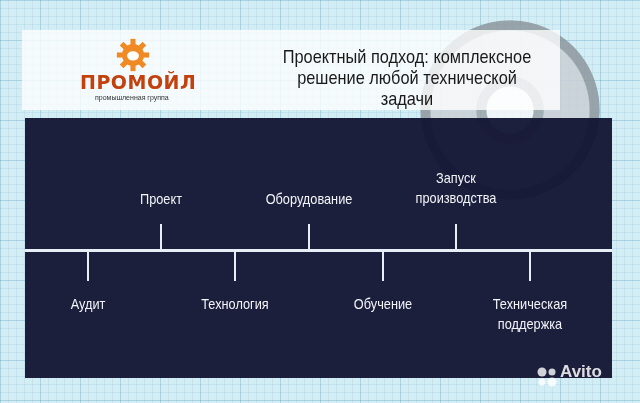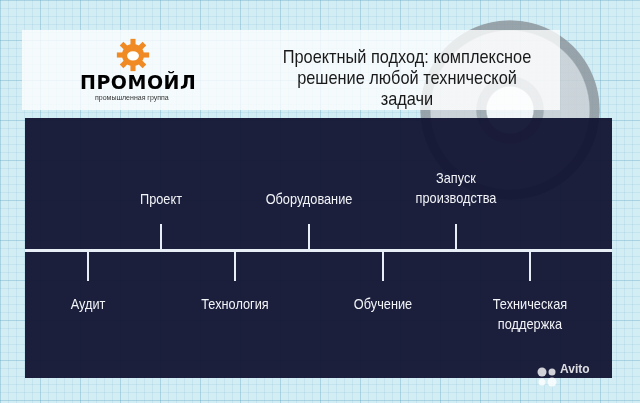--- a/index.html
+++ b/index.html
@@ -13,34 +13,34 @@
       linear-gradient(rgba(90,160,190,0.12) 1px, transparent 1px),
       linear-gradient(90deg, rgba(90,160,190,0.12) 1px, transparent 1px);
     background-size: 40px 40px, 40px 40px, 8px 8px, 8px 8px; }
   .gear-bg { position:absolute; left:420px; top:20px; width:180px; height:180px; border-radius:50%;
     background: radial-gradient(circle, #f4f6f8 0 18%, #9aa3aa 19% 26%, #c9cfd4 27% 62%, #8d969d 63% 70%, transparent 71%); opacity:0.85; }
   .header-band { position:absolute; left:22px; top:30px; width:538px; height:80px;
     background:rgba(255,255,255,0.78); }
   .logo { position:absolute; left:80px; top:36px; width:120px; height:70px; }
   .logo-gear { position:absolute; left:36px; top:2px; width:34px; height:34px; }
   .logo-name { position:absolute; left:0; top:35px; font-family:"DejaVu Sans", sans-serif; font-weight:bold;
-    font-size:19px; letter-spacing:0.5px; color:#000000;text-align:right; }
+    font-size:19px; letter-spacing:0.5px; color:#c2410c;text-align:right; }
   .logo-sub { position:absolute; left:15px; top:58px; font-size:7px; color:#333; }
   .title { position:absolute; left:262px; top:46px; width:290px; text-align:center;
     font-size:19px; line-height:21px; color:#1a1a1a; font-family:"Liberation Sans Narrow","Liberation Sans", sans-serif;
     transform:scaleX(0.86); transform-origin:center; }
   .panel-top { position:absolute; left:25px; top:118px; width:587px; height:131px; background:rgba(16,18,48,0.94); }
   .panel-bot { position:absolute; left:25px; top:252px; width:587px; height:126px; background:rgba(16,18,48,0.94); }
   .tl-line { position:absolute; left:25px; top:249px; width:587px; height:3px; background:#e8eef5; }
   .tick { position:absolute; width:2px; background:#e8eef5; }
   .tick.up { top:224px; height:25px; }
   .tick.down { top:252px; height:29px; }
   .lbl { position:absolute; color:#f2f4f8; font-size:15px; line-height:20px; text-align:center; width:140px;
     transform:scaleX(0.85); transform-origin:center; }
-  .avito { position:absolute; left:538px; top:362px; font-size:12px; font-weight:bold; color:rgba(255,255,255,0.85); }
+  .avito { position:absolute; left:538px; top:362px; font-size:17px; font-weight:bold; color:rgba(255,255,255,0.85); }
   .avito-dots { position:absolute; left:536px; top:366px; width:22px; height:22px; }
 </style>
 </head>
 <body>
 
 <div class="bg"></div>
 <div class="gear-bg"></div>
 
 <div class="header-band"></div>
 

